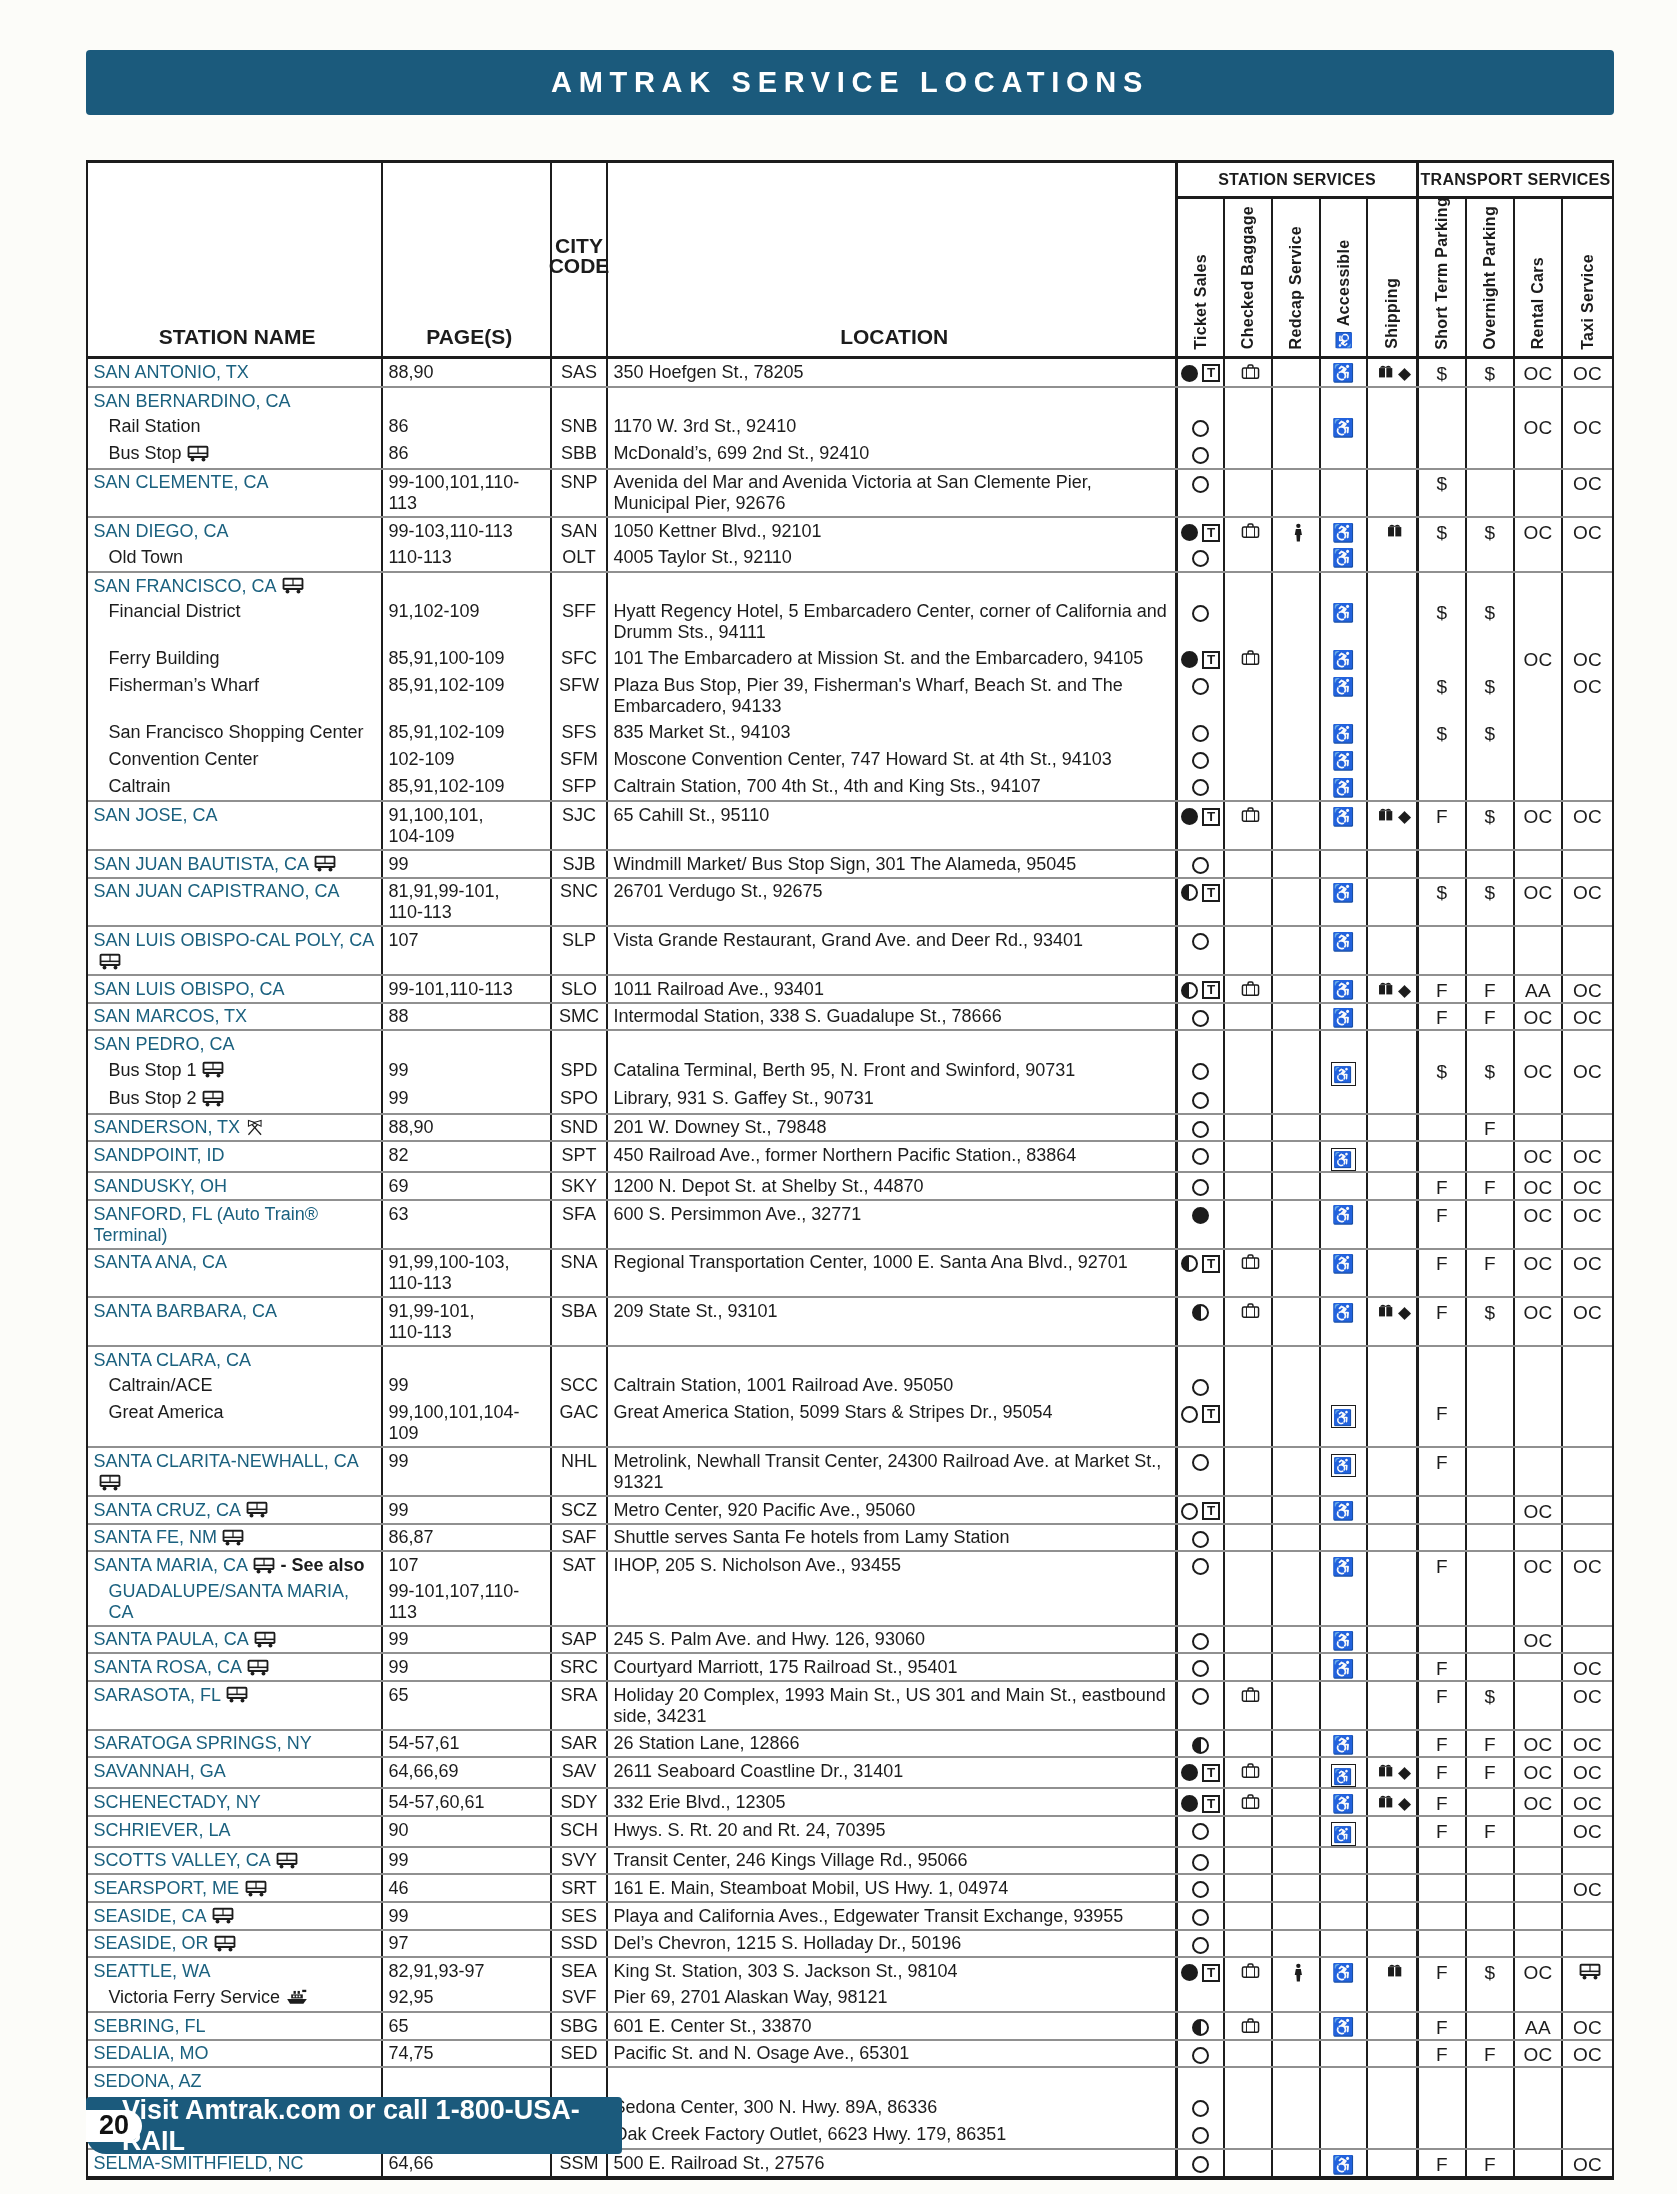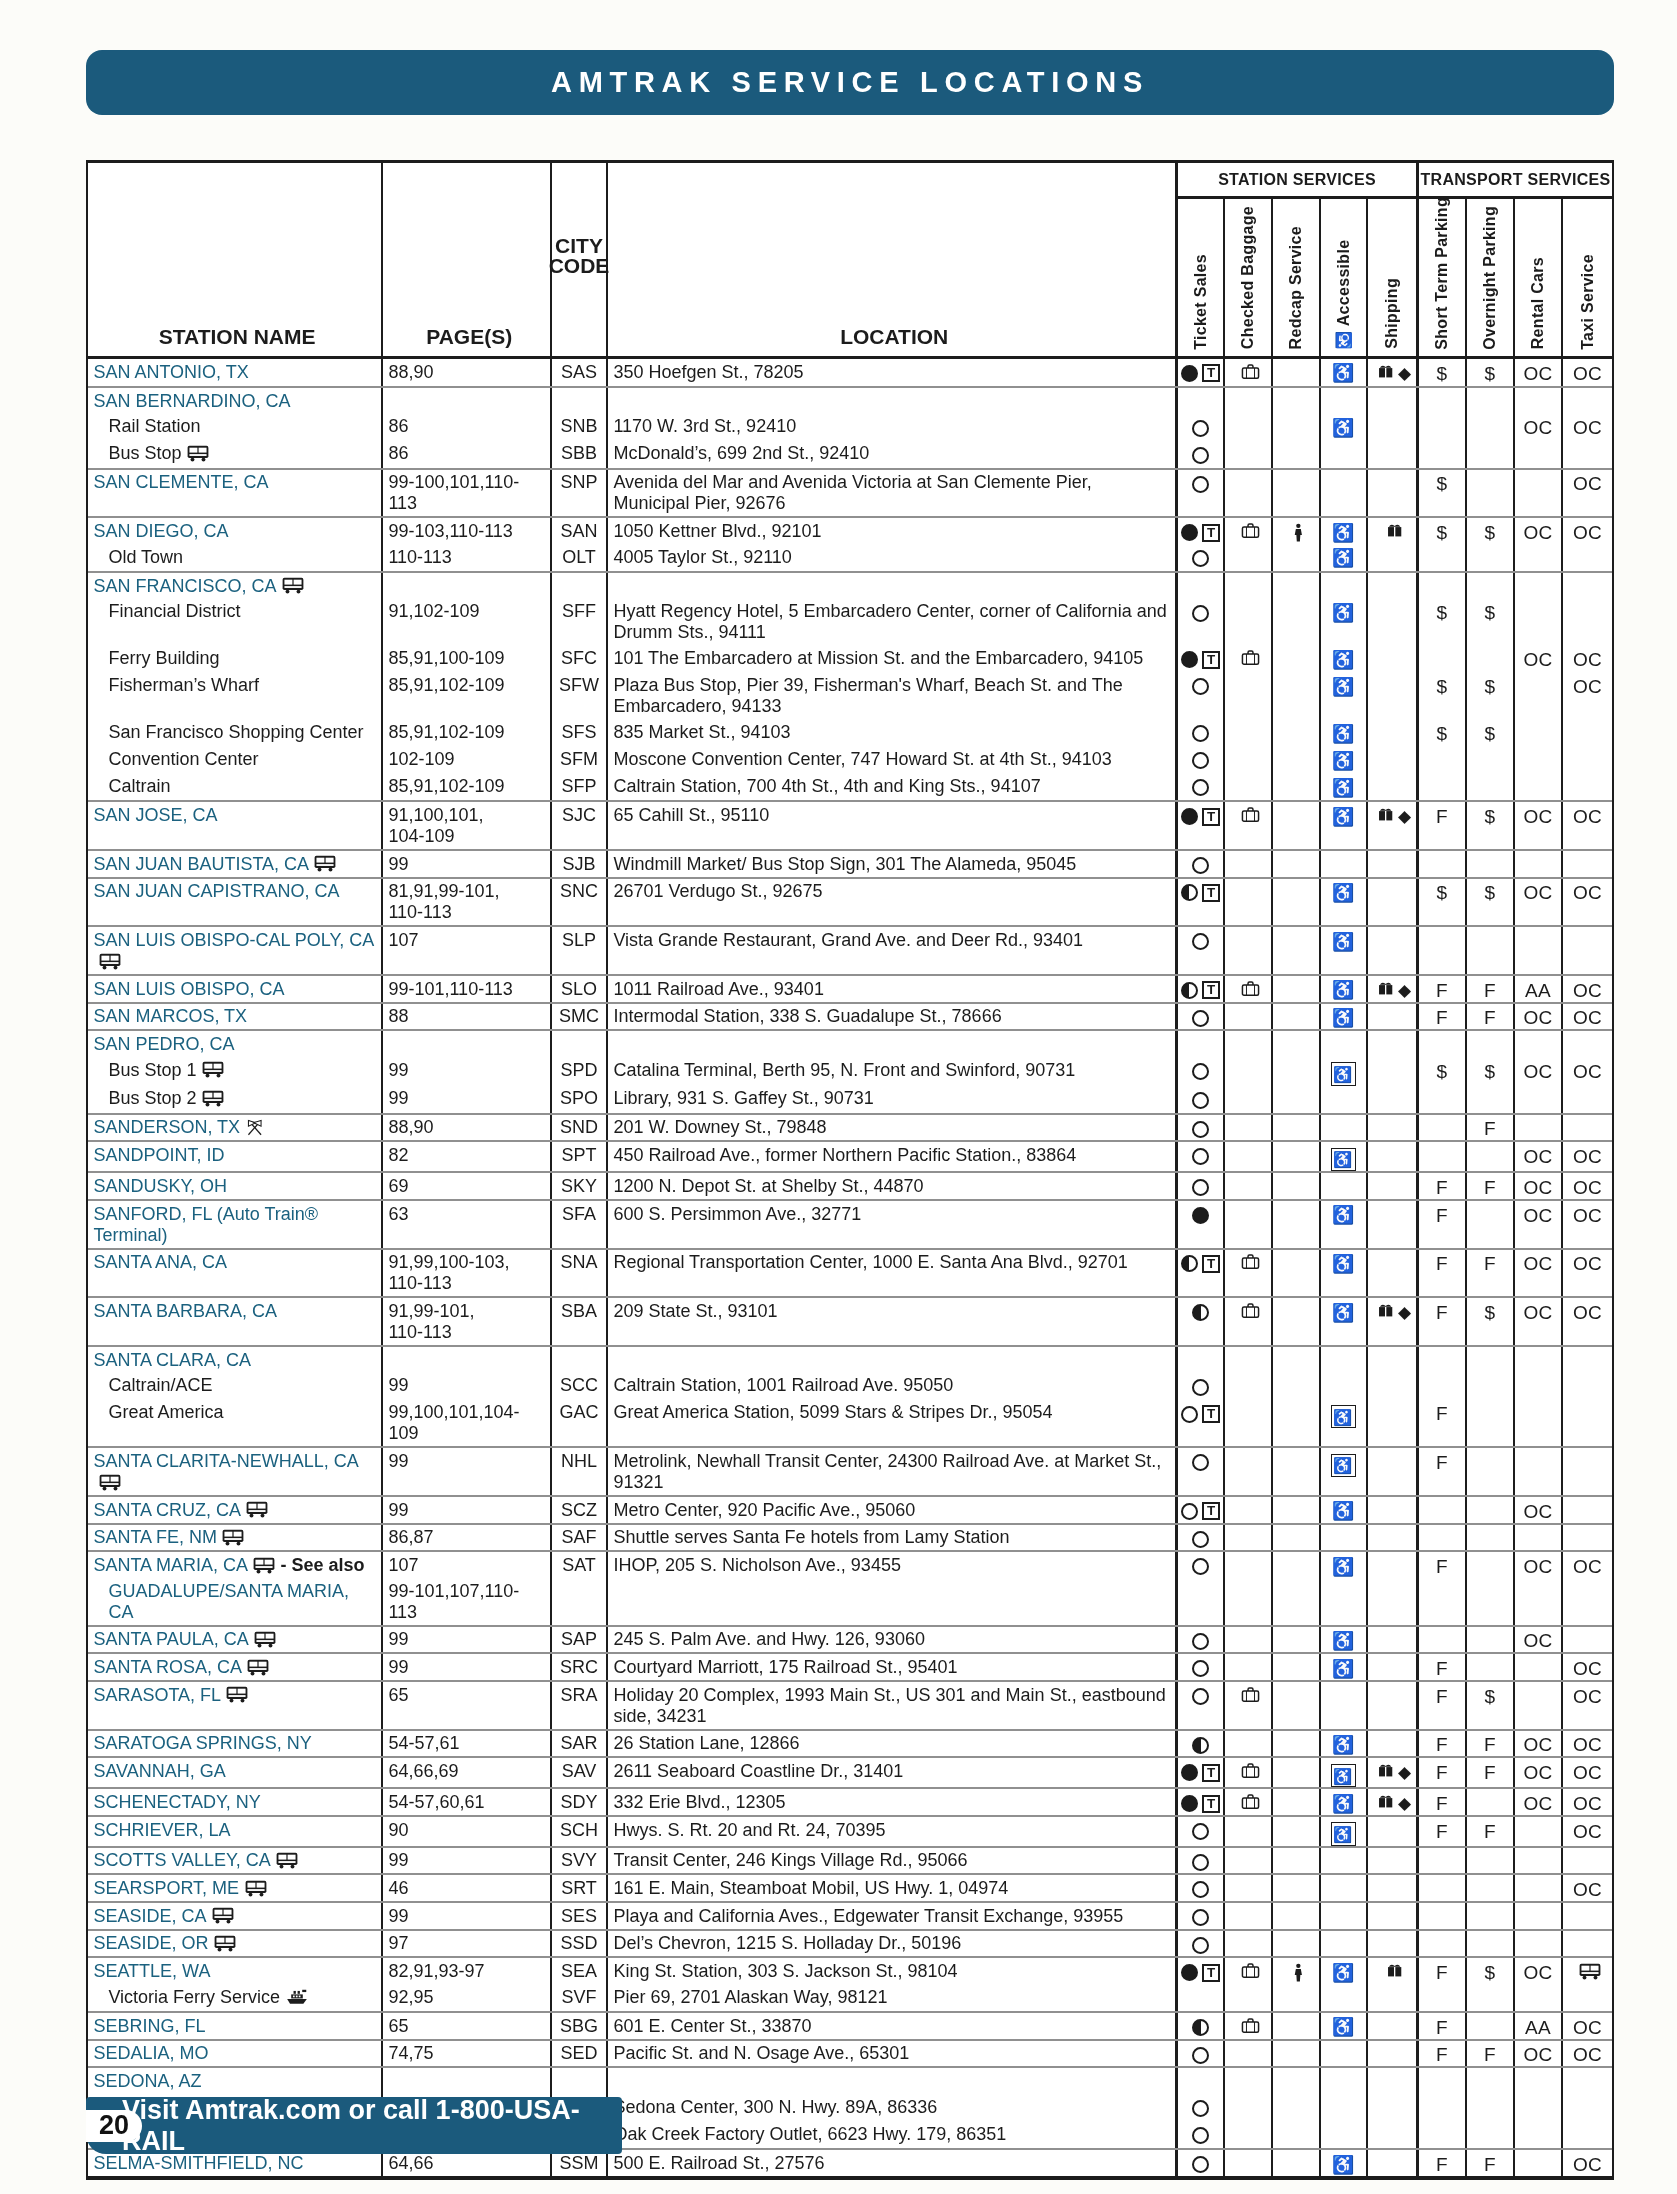--- a/index.html
+++ b/index.html
@@ -4,21 +4,21 @@
 <style>
   :root{
     --navy:#1b5a7c; --teal:#1b617f; --ink:#1c1c1c; --rowline:#909090; --paper:#fcfcf9;
   }
   *{box-sizing:border-box; margin:0; padding:0;}
   html,body{width:1678px; height:2194px; overflow:hidden;}
   body{background:var(--paper); font-family:"Liberation Sans", sans-serif; color:var(--ink); position:relative;}
 
   
   .banner{position:absolute; left:86px; top:50px; width:1528px; height:65px;
-    background:var(--navy); border-radius:16px; display:flex; align-items:center; justify-content:center;}
+    background:var(--navy); border-radius:4px; display:flex; align-items:center; justify-content:center;}
   .banner h1{color:#fff; font-size:29px; font-weight:700; letter-spacing:6.7px;}
 
   
   .tbl{position:absolute; left:86px; top:160px; width:1528px;
     border-top:3.4px solid var(--ink); border-bottom:4px solid var(--ink);
     border-left:2px solid var(--ink); border-right:2.7px solid var(--ink); background:#fff;}
   .grid{display:grid; grid-template-columns:293px 169px 56px 569px 48px 48px 48px 47px 50px 49px 48px 48px 1fr;}
 
   
   .thead{border-bottom:3.4px solid var(--ink);}

